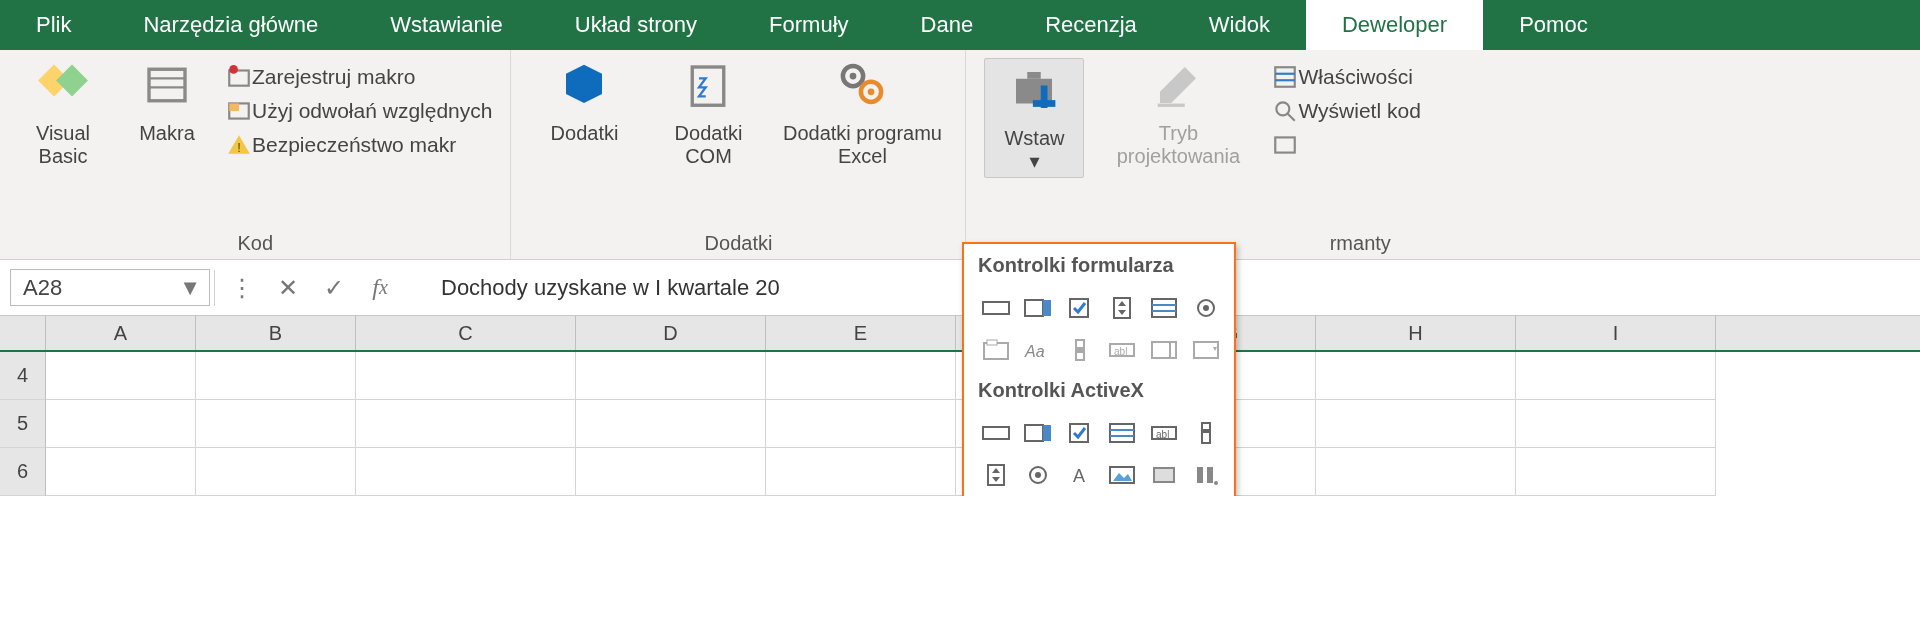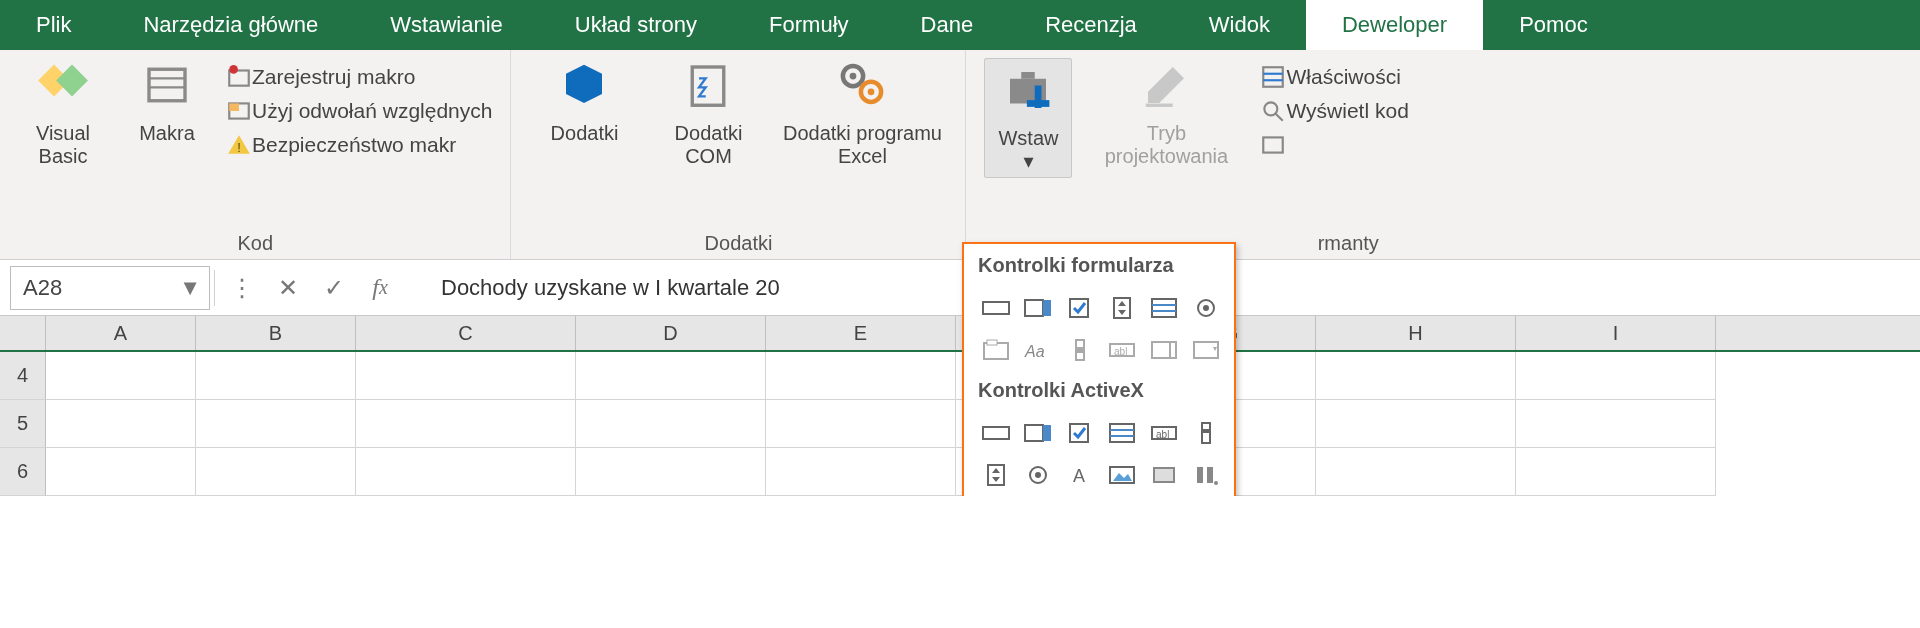--- a/index.html
+++ b/index.html
@@ -31,21 +31,21 @@
 
   
   .dropdown { position: absolute; left: 962px; top: 192px; width: 274px; background: #fff; border: 2px solid #f97316; box-shadow: 2px 3px 6px rgba(0,0,0,.25); z-index: 10; padding-bottom: 10px; }
   .dd-header { font-size: 20px; font-weight: 600; color: #555; padding: 10px 14px 8px; }
   .dd-grid { display: grid; grid-template-columns: repeat(6, 36px); gap: 6px 6px; padding: 0 14px 6px; }
   .dd-icon { width: 36px; height: 36px; border: none; background: none; display:flex; align-items:flex-end; justify-content:center; cursor:pointer; }
   .dd-icon svg { width: 30px; height: 26px; }
 
   
   .formula-bar { display: flex; align-items: center; height: 56px; border-bottom: 1px solid #c8c8c8; background: #fff; }
-  .name-box { width: 200px; height: 44px; margin: 6px 0 6px 10px; border: 1px solid #bcbcbc; display: flex; align-items: center; padding: 8px 12px; font-size: 22px; position:relative; }
+  .name-box { width: 200px; height: 37px; margin: 6px 0 6px 10px; border: 1px solid #bcbcbc; display: flex; align-items: center; padding: 8px 12px; font-size: 22px; position:relative; }
   .name-box .dd { position:absolute; right:8px; color:#777; }
   .fb-btn { width: 46px; height: 44px; display:flex; align-items:center; justify-content:center; color:#777; font-size: 24px; cursor:pointer;}
   .fb-sep { width:1px; height:36px; background:#d0d0d0; margin: 0 4px;}
   .fx { font-style: italic; font-family: serif; }
   .formula-content { flex:1; padding-left: 38px; font-size: 22px; color:#333;}
 
   
   .sheet { position: relative; }
   .col-headers { display: flex; height: 36px; background: #e6e6e6; border-bottom: 2px solid #217346; }
   .corner { width: 46px; border-right: 1px solid #bfbfbf; background:#e6e6e6;}
@@ -152,21 +152,21 @@
             </svg>
         </div>
         <div class="lbl">Dodatki programu Excel</div>
       </div>
     </div>
     <div class="group-label">Dodatki</div>
   </div>
 
   <div class="group" style="border-right:none">
     <div class="group-content">
-      <div class="big-btn active" style="width:88px">
+      <div class="big-btn active" style="width:100px">
         <div class="icon-slot">
           <svg viewBox="0 0 48 48">
               <rect x="8" y="14" width="32" height="22" fill="#8a8a8a"></rect>
               <rect x="18" y="8" width="12" height="6" fill="#8a8a8a"></rect>
               <rect x="30" y="20" width="6" height="20" fill="#0f6cbd"></rect>
               <rect x="23" y="33" width="20" height="6" fill="#0f6cbd"></rect>
             </svg>
         </div>
         <div class="lbl"><span>Wstaw</span><br><span>▾</span></div>
       </div>

